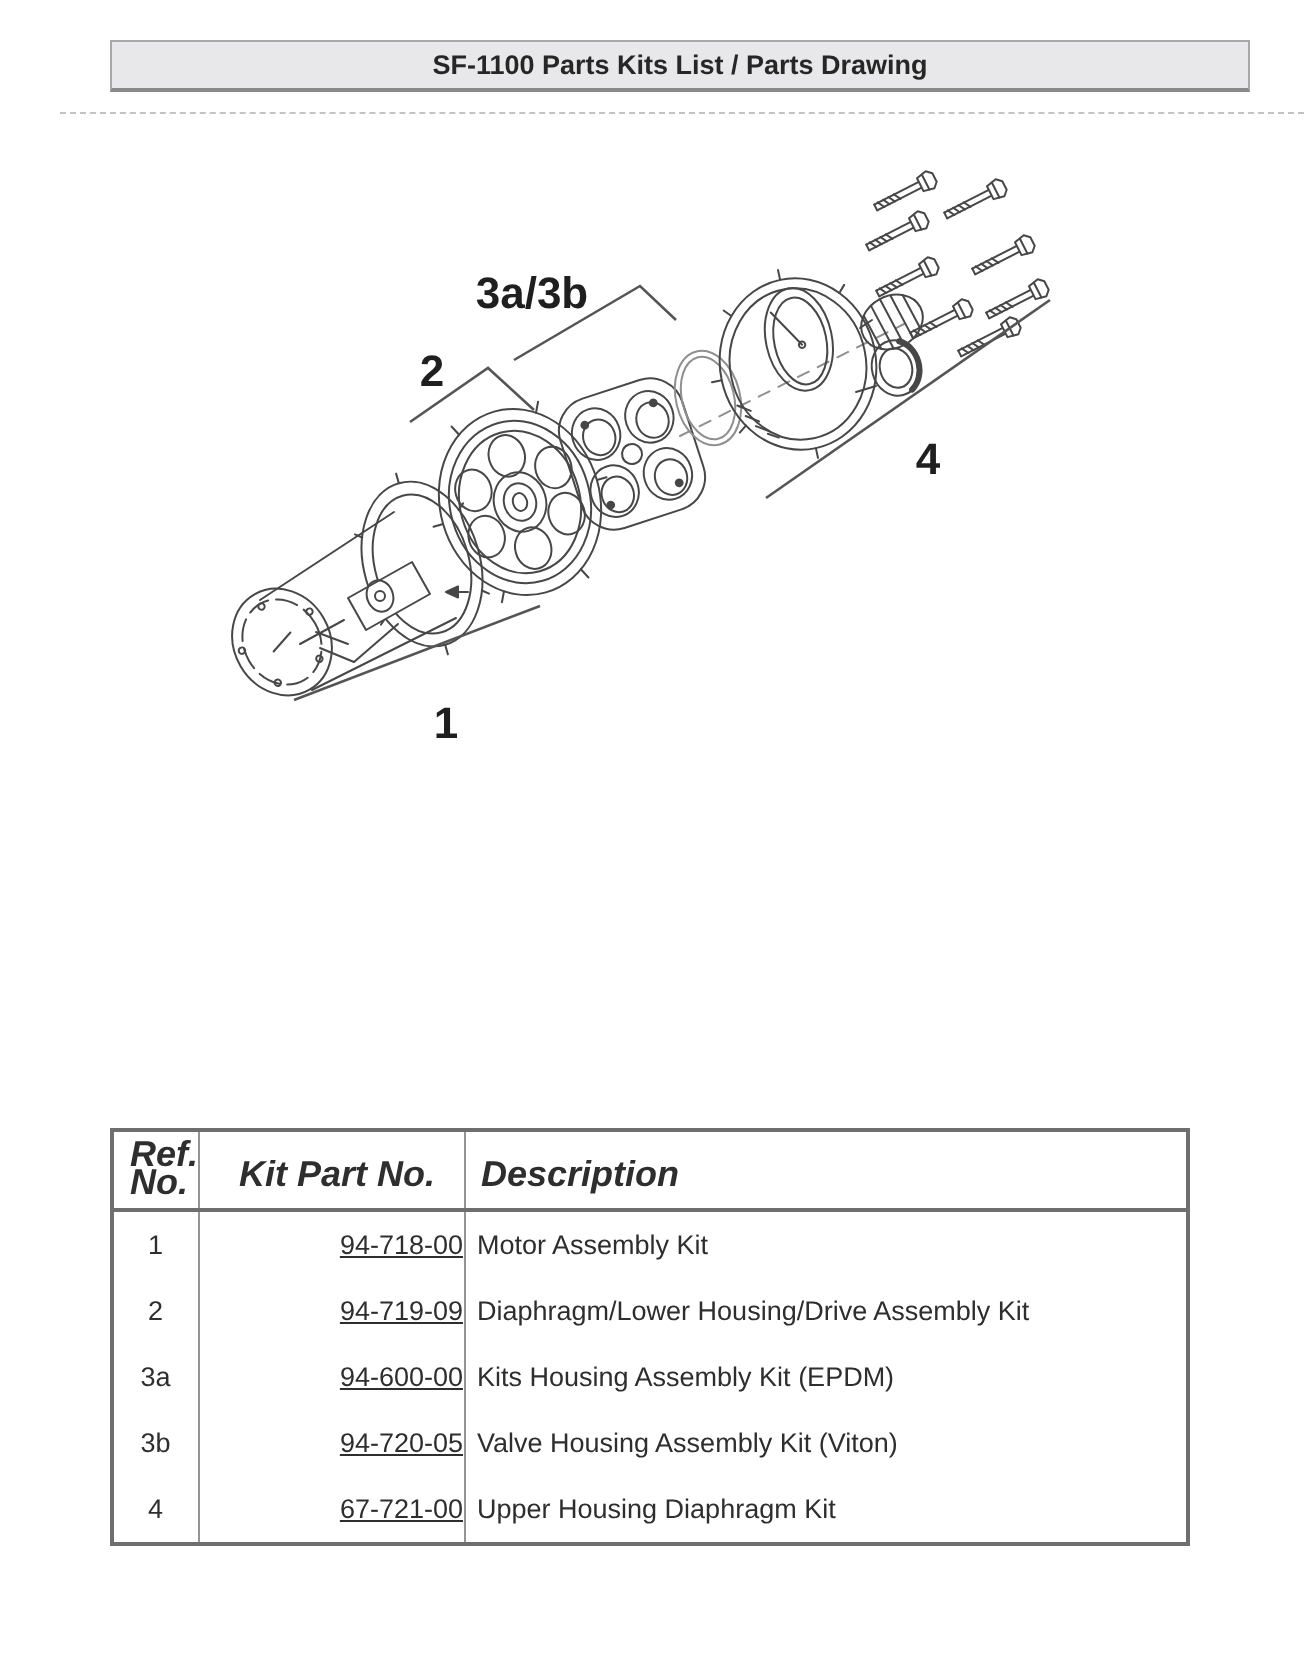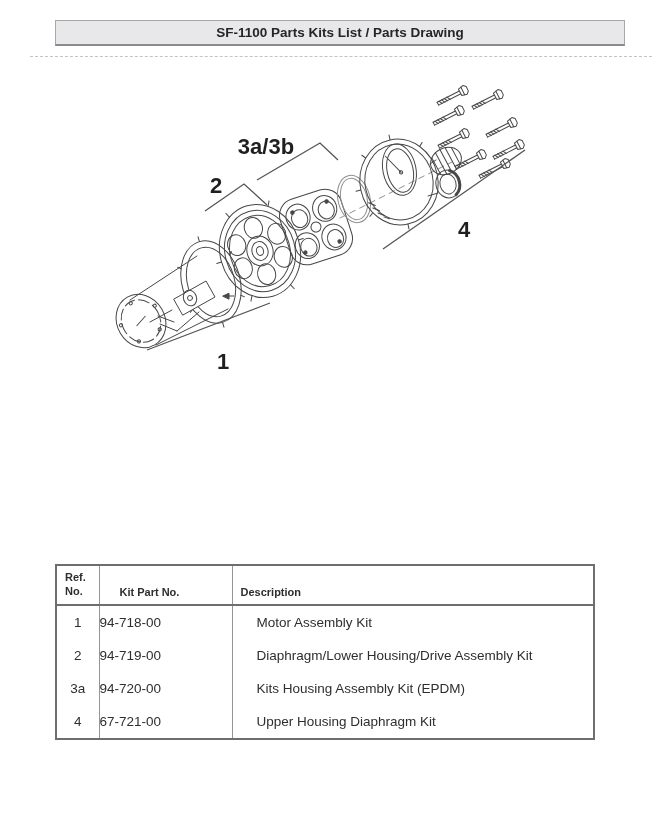--- a/index.html
+++ b/index.html
@@ -19,30 +19,30 @@
   svg .soft{stroke:#8f8f8f;}
   svg .leader{stroke:#555;stroke-width:1.3;fill:none;}
   svg .callout-text{font-family:"Liberation Sans",sans-serif;font-weight:bold;
       font-size:22px;fill:#1f1f1f;text-anchor:middle;}
 
   
   .parts-table{position:absolute;left:55px;top:564px;width:540px;
     border-collapse:collapse;table-layout:fixed;font-size:13.5px;color:#2e2e2e;}
   .parts-table{border:2px solid #6e6e6e;}
   .parts-table col.c1{width:43px;} .parts-table col.c2{width:133px;}
-  .parts-table th{font-size:11px;font-weight:bold;vertical-align:bottom;
-    padding:4px 0 6px 0;text-align:left;border-bottom:2px solid #6e6e6e;}
+  .parts-table th{font-size:18px;font-weight:bold;vertical-align:bottom;
+    padding:4px 0 6px 0;text-align:left;border-bottom:2px solid #6e6e6e;font-style:italic;}
   .parts-table th.h-ref{padding-left:8px;line-height:14px;}
   .parts-table th.h-kit{padding-left:20px;}
   .parts-table th.h-desc{padding-left:8px;}
   .parts-table td{height:33px;vertical-align:middle;padding:0;}
   .parts-table .sep{border-right:1px solid #949494;}
   .parts-table td.c-ref{text-align:center;}
-  .parts-table td.c-kit{text-align:left;}
-  .parts-table td.c-desc{text-align:left;padding-left:24px;}
+  .parts-table td.c-kit{text-align:right;text-decoration:underline;}
+  .parts-table td.c-desc{text-align:left;padding-left:6px;}
 </style>
 </head>
 <body>
 
 <div id="page">
 
   <div class="title-bar">
     <span>SF-1100 Parts Kits List / Parts Drawing</span>
   </div>
   <div class="dash-divider"></div>
@@ -233,27 +233,32 @@
       </tr>
     </thead>
     <tbody>
       <tr>
         <td class="c-ref sep">1</td>
         <td class="c-kit sep">94-718-00</td>
         <td class="c-desc">Motor Assembly Kit</td>
       </tr>
       <tr>
         <td class="c-ref sep">2</td>
-        <td class="c-kit sep">94-719-00</td>
+        <td class="c-kit sep">94-719-09</td>
         <td class="c-desc">Diaphragm/Lower Housing/Drive Assembly Kit</td>
       </tr>
       <tr>
         <td class="c-ref sep">3a</td>
-        <td class="c-kit sep">94-720-00</td>
+        <td class="c-kit sep">94-600-00</td>
         <td class="c-desc">Kits Housing Assembly Kit (EPDM)</td>
+      </tr>
+      <tr>
+        <td class="c-ref sep">3b</td>
+        <td class="c-kit sep">94-720-05</td>
+        <td class="c-desc">Valve Housing Assembly Kit (Viton)</td>
       </tr>
       <tr>
         <td class="c-ref sep">4</td>
         <td class="c-kit sep">67-721-00</td>
         <td class="c-desc">Upper Housing Diaphragm Kit</td>
       </tr>
     </tbody>
   </table>
 
 </div>

